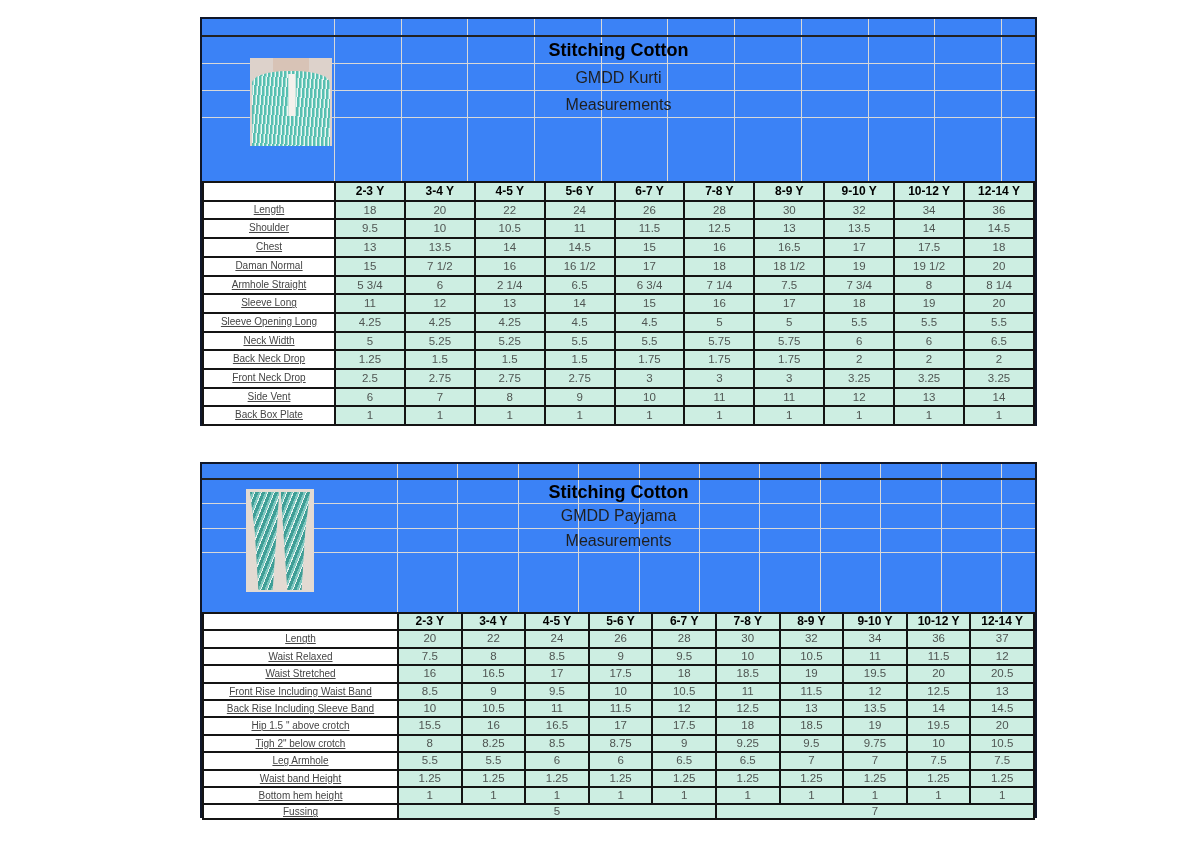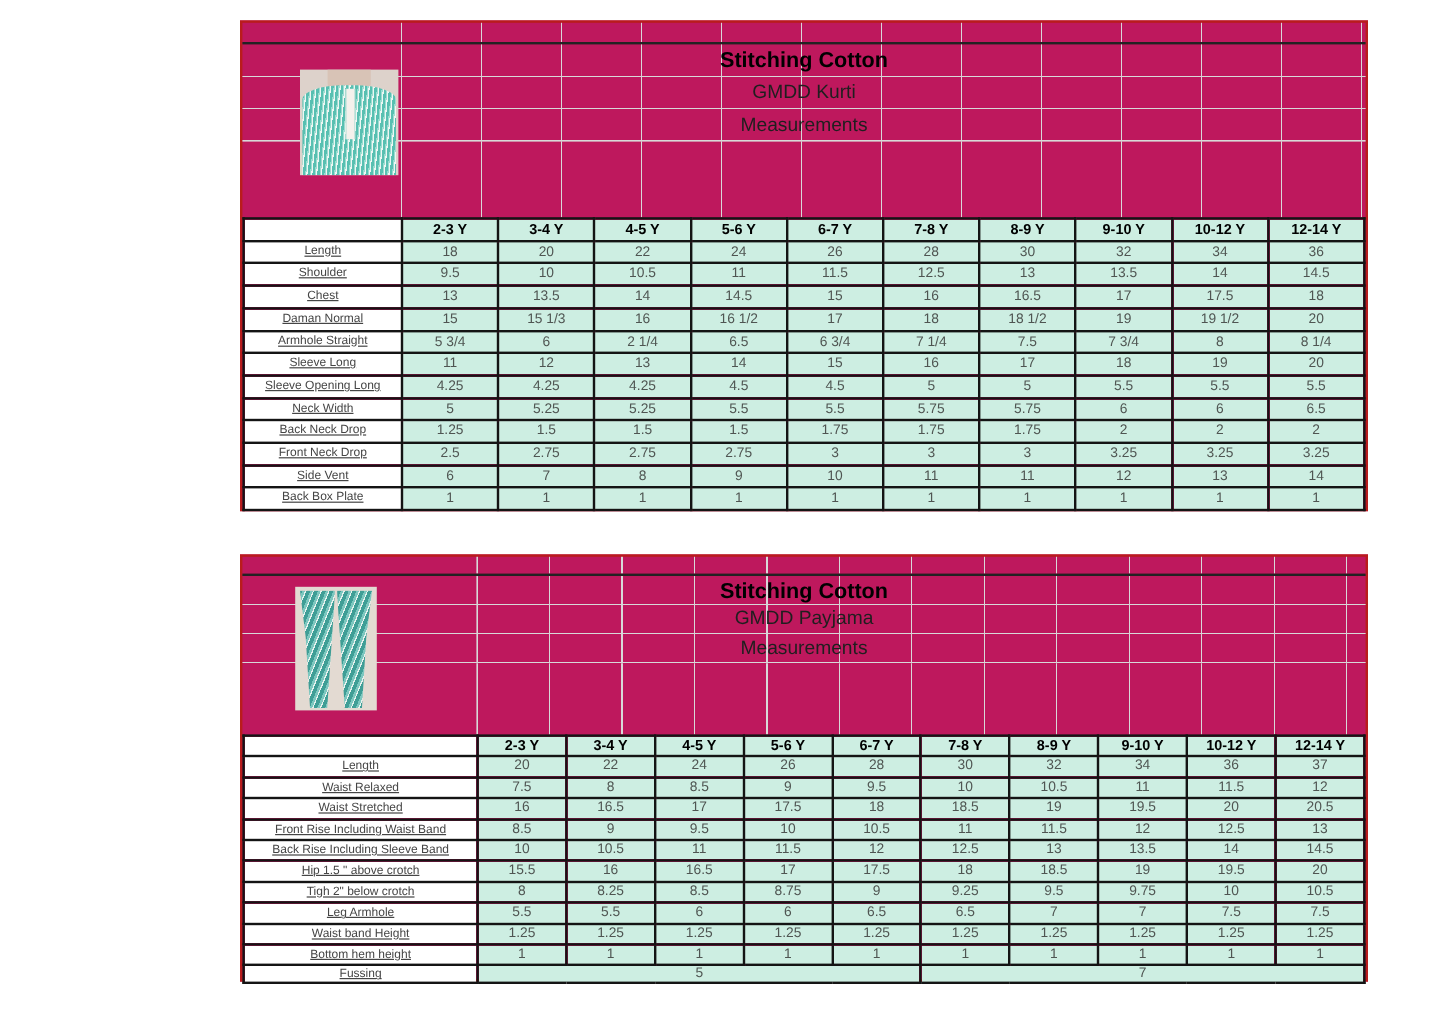--- a/index.html
+++ b/index.html
@@ -2,22 +2,22 @@
 <html><head>
 <meta charset="utf-8">
 <style>
   html,body{margin:0;padding:0;}
   body{
     width:1200px;height:848px;position:relative;background:#ffffff;
     font-family:"Liberation Sans","DejaVu Sans",sans-serif;
     overflow:hidden;
   }
   .sheet-box{
-    position:absolute;left:200px;width:940px;
-    border:2px solid #b91c1c;box-sizing:border-box;background:#be185d;
+    position:absolute;left:200px;width:837px;
+    border:2px solid #0f172a;box-sizing:border-box;background:#3b82f6;
   }
   #box1{top:17px;height:409px;}
   #box2{top:462px;height:356px;}
 
   .blank-top{position:absolute;left:0;right:0;top:0;}
   #box1 .blank-top{height:16px;}
   #box2 .blank-top{height:14px;}
 
   .title-area{position:absolute;left:0;right:0;border-top:2px solid #222222;box-sizing:border-box;}
   #box1 .title-area{top:16px;height:83px;
@@ -157,21 +157,21 @@
             <td class="">15</td>
             <td class="">16</td>
             <td class="">16.5</td>
             <td class="">17</td>
             <td class="">17.5</td>
             <td class="">18</td>
           </tr>
           <tr>
             <td class="label-cell">Daman Normal</td>
             <td class="">15</td>
-            <td class="">15 1/3</td>
+            <td class="">7 1/2</td>
             <td class="">16</td>
             <td class="">16 1/2</td>
             <td class="">17</td>
             <td class="">18</td>
             <td class="">18 1/2</td>
             <td class="">19</td>
             <td class="">19 1/2</td>
             <td class="">20</td>
           </tr>
           <tr>

